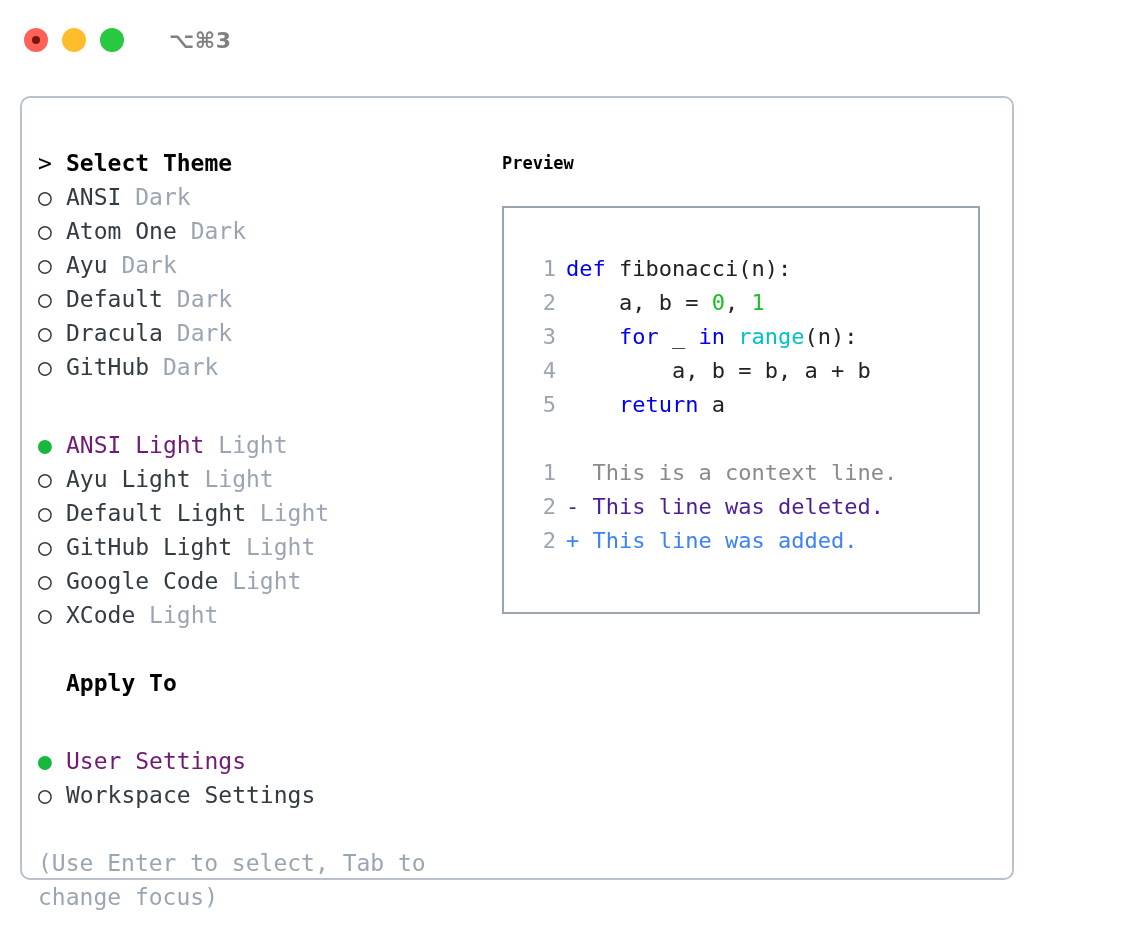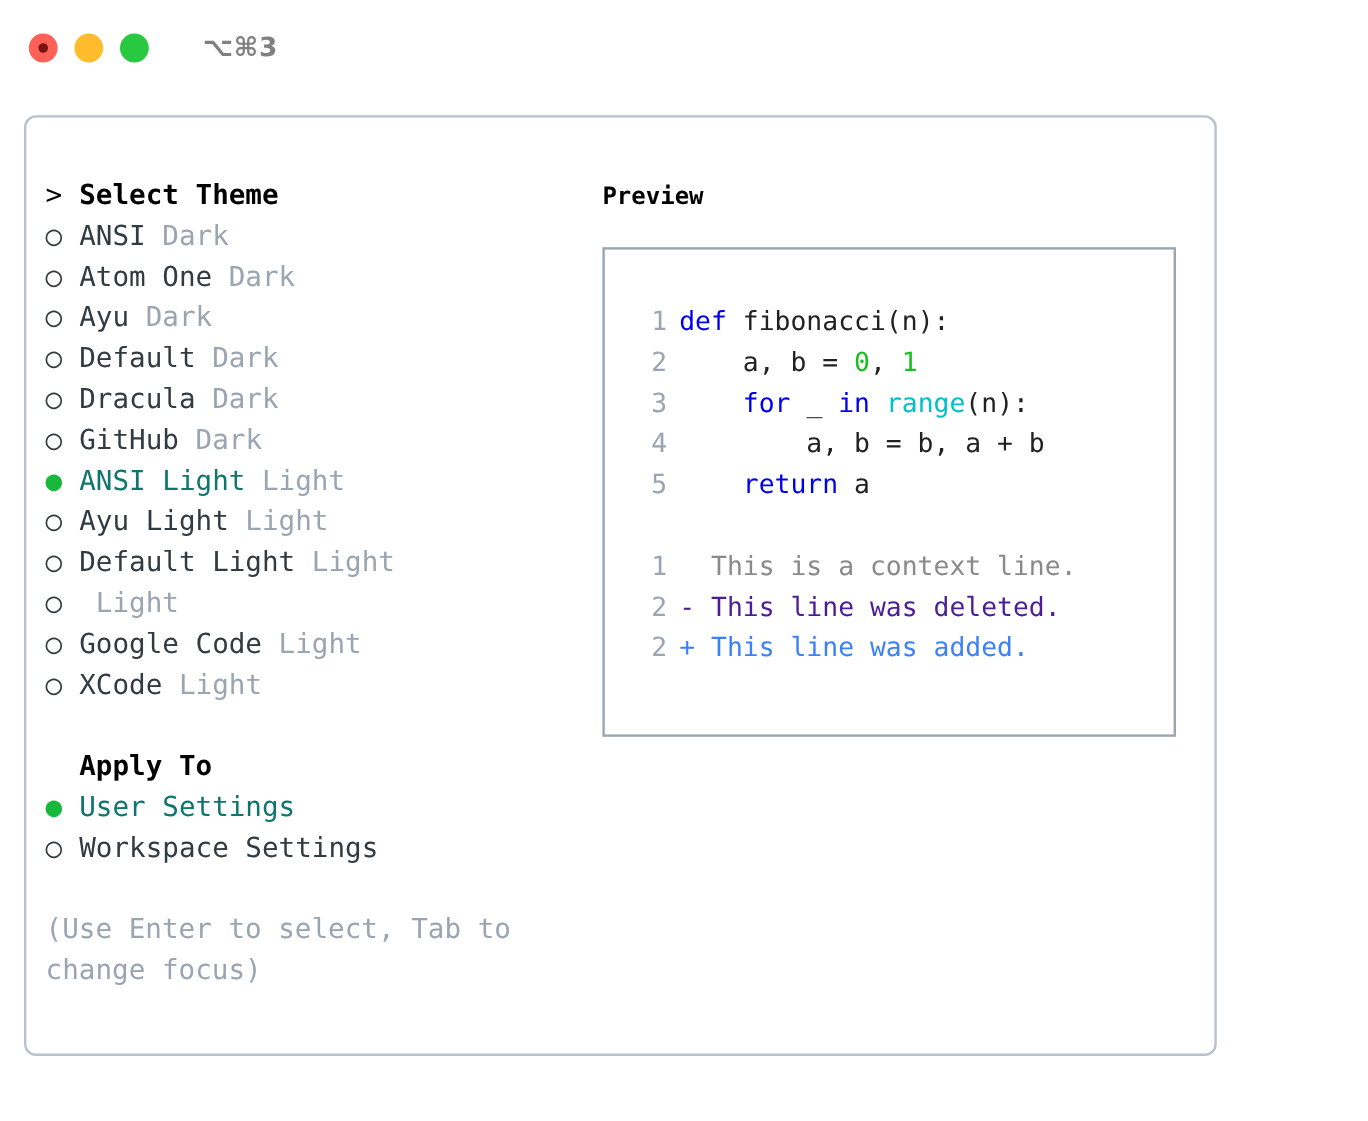--- a/index.html
+++ b/index.html
@@ -118,42 +118,42 @@
     color: #333b42;
   }
   .row .marker {
     display: inline-block;
     width: 28px;
     flex-shrink: 0;
   }
   .row .label { color: #333b42; }
   .row .suffix { color: #9aa5b1; }
 
-  .row.selected .label { color: #0f766e; }
+  .row.selected .label { color: #701a75; margin-top: 44px; }
   .row.selected .marker { color: #18b83c; }
 
   .row.header-row .marker { color: #000000; }
 
   .spacer-sm { height: 34px; }
   .spacer-md { height: 34px; }
 
   .hint {
     color: #9aa5b1;
     font-size: 23px;
     line-height: 34px;
     font-family: "DejaVu Sans Mono", "Liberation Mono", monospace;
     width: 410px;
     white-space: normal;
   }
 
   
   .preview-title {
     font-weight: bold;
     color: #000000;
-    font-size: 20px;
+    font-size: 17px;
     line-height: 34px;
     font-family: "DejaVu Sans Mono", "Liberation Mono", monospace;
     margin-bottom: 26px;
   }
 
   .preview-box {
     width: 478px;
     height: 408px;
     border: 2px solid #9aa5b1;
     background: #ffffff;
@@ -215,21 +215,21 @@
         <div class="list" id="theme-list">
             <div class="row"><span class="marker">○</span><span class="label">ANSI</span><span class="suffix"> Dark</span></div>
             <div class="row"><span class="marker">○</span><span class="label">Atom One</span><span class="suffix"> Dark</span></div>
             <div class="row"><span class="marker">○</span><span class="label">Ayu</span><span class="suffix"> Dark</span></div>
             <div class="row"><span class="marker">○</span><span class="label">Default</span><span class="suffix"> Dark</span></div>
             <div class="row"><span class="marker">○</span><span class="label">Dracula</span><span class="suffix"> Dark</span></div>
             <div class="row"><span class="marker">○</span><span class="label">GitHub</span><span class="suffix"> Dark</span></div>
             <div class="row selected"><span class="marker">●</span><span class="label">ANSI Light</span><span class="suffix"> Light</span></div>
             <div class="row"><span class="marker">○</span><span class="label">Ayu Light</span><span class="suffix"> Light</span></div>
             <div class="row"><span class="marker">○</span><span class="label">Default Light</span><span class="suffix"> Light</span></div>
-            <div class="row"><span class="marker">○</span><span class="suffix"> Light</span></div>
+            <div class="row"><span class="marker">○</span><span class="label">GitHub Light</span><span class="suffix"> Light</span></div>
             <div class="row"><span class="marker">○</span><span class="label">Google Code</span><span class="suffix"> Light</span></div>
             <div class="row"><span class="marker">○</span><span class="label">XCode</span><span class="suffix"> Light</span></div>
           </div>
 
         <div class="spacer-sm"></div>
 
         <div class="row">
           <span class="marker"> </span>
           <span class="section-title">Apply To</span>
         </div>

